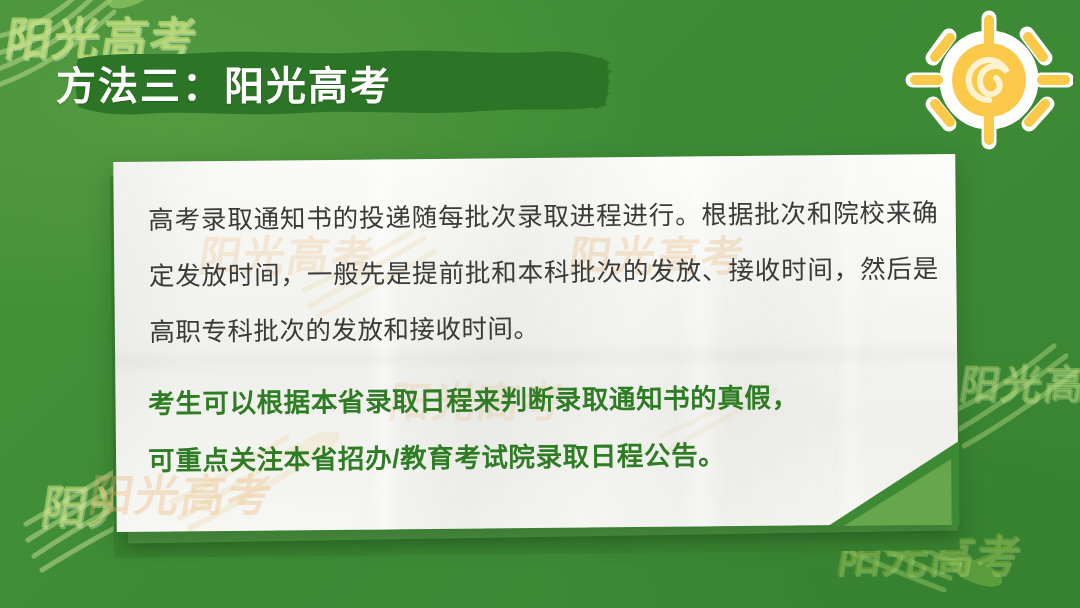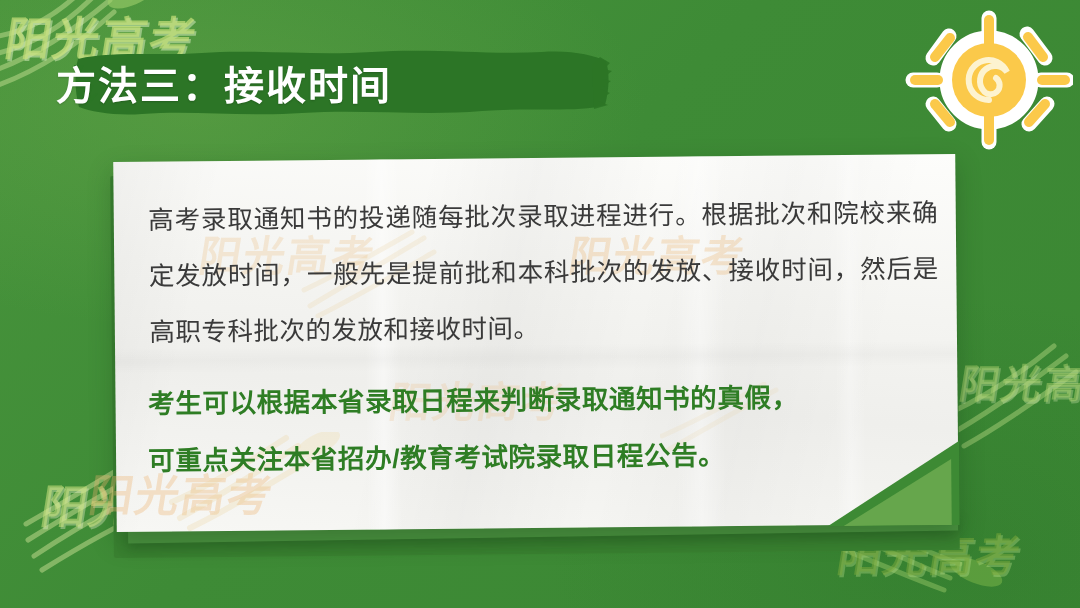--- a/index.html
+++ b/index.html
@@ -316,21 +316,21 @@
   </svg>
 
   <svg class="banner" viewBox="0 0 540 72" preserveAspectRatio="none">
     <path fill="#2c7526" d="M6,12 C40,4 90,9 130,6 C180,2 240,9 300,5 C360,1 420,8 470,5
       C500,3 520,8 534,14 C538,26 537,44 533,58
       C505,66 460,60 410,64 C350,69 290,62 230,66
       C175,70 120,63 70,67 C44,69 20,65 7,60 C3,46 2,26 6,12 Z"></path>
     <path fill="#2c7526" opacity="0.85" d="M2,18 L12,18 L8,26 L16,24 L10,34 L20,30 L14,42 L22,38 L16,50 L26,46 L18,56 L8,54 Z"></path>
     <path fill="#2c7526" opacity="0.9" d="M528,10 L538,16 L532,22 L540,24 L530,32 L539,34 L528,42 L538,46 L526,54 L536,58 L522,62 L520,18 Z"></path>
   </svg>
-  <div class="banner-title">方法三：接收时间</div>
+  <div class="banner-title">方法三：阳光高考</div>
 
   <div class="card-shadow"></div>
   <div class="card-bar"></div>
   <div class="card">
     <div class="card-crease crease-1"></div>
     <div class="card-crease crease-2"></div>
     <div class="card-crease crease-3"></div>
     <div class="card-crease crease-h"></div>
     <div class="fold">
       <div class="fold-tri-dark"></div>

